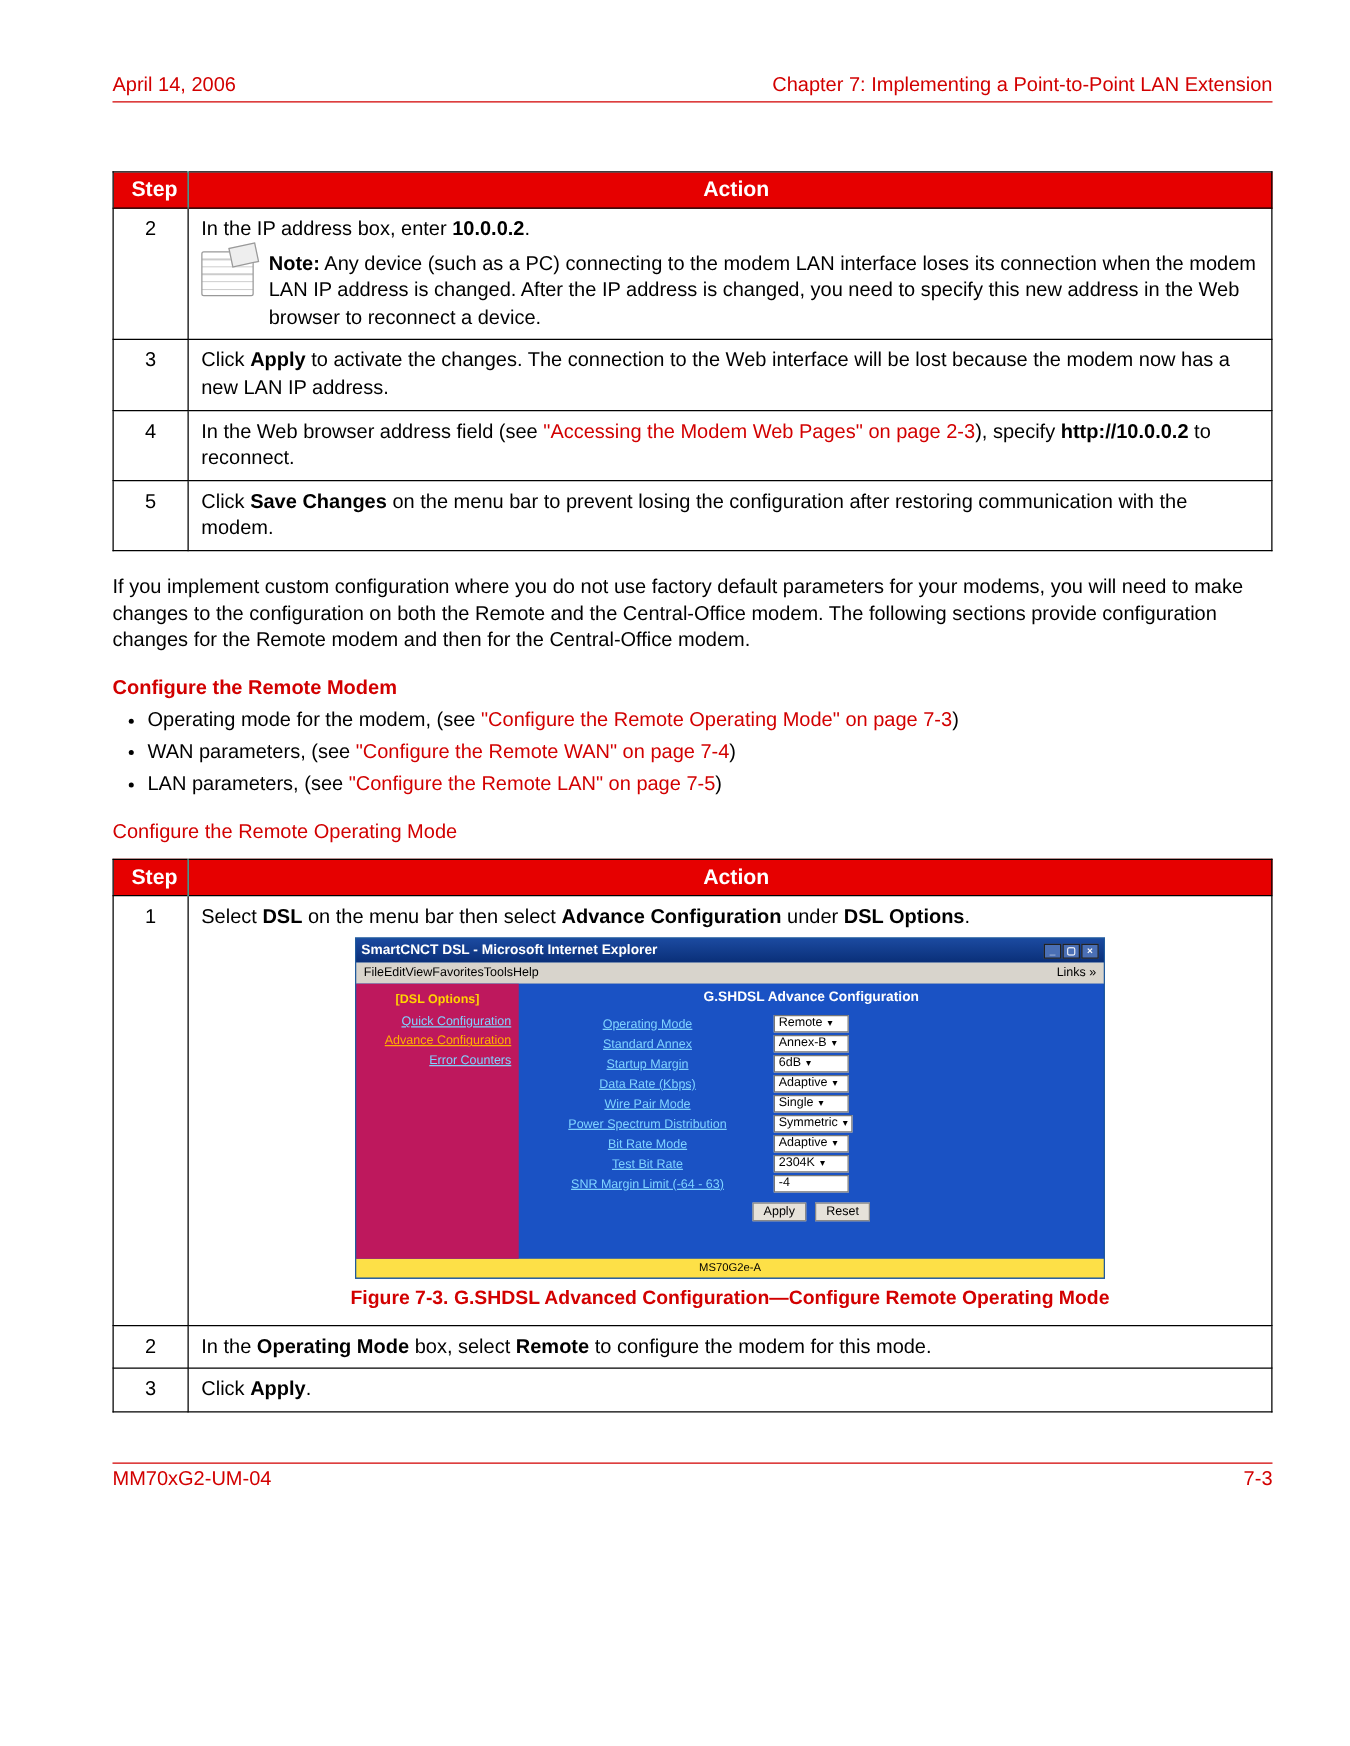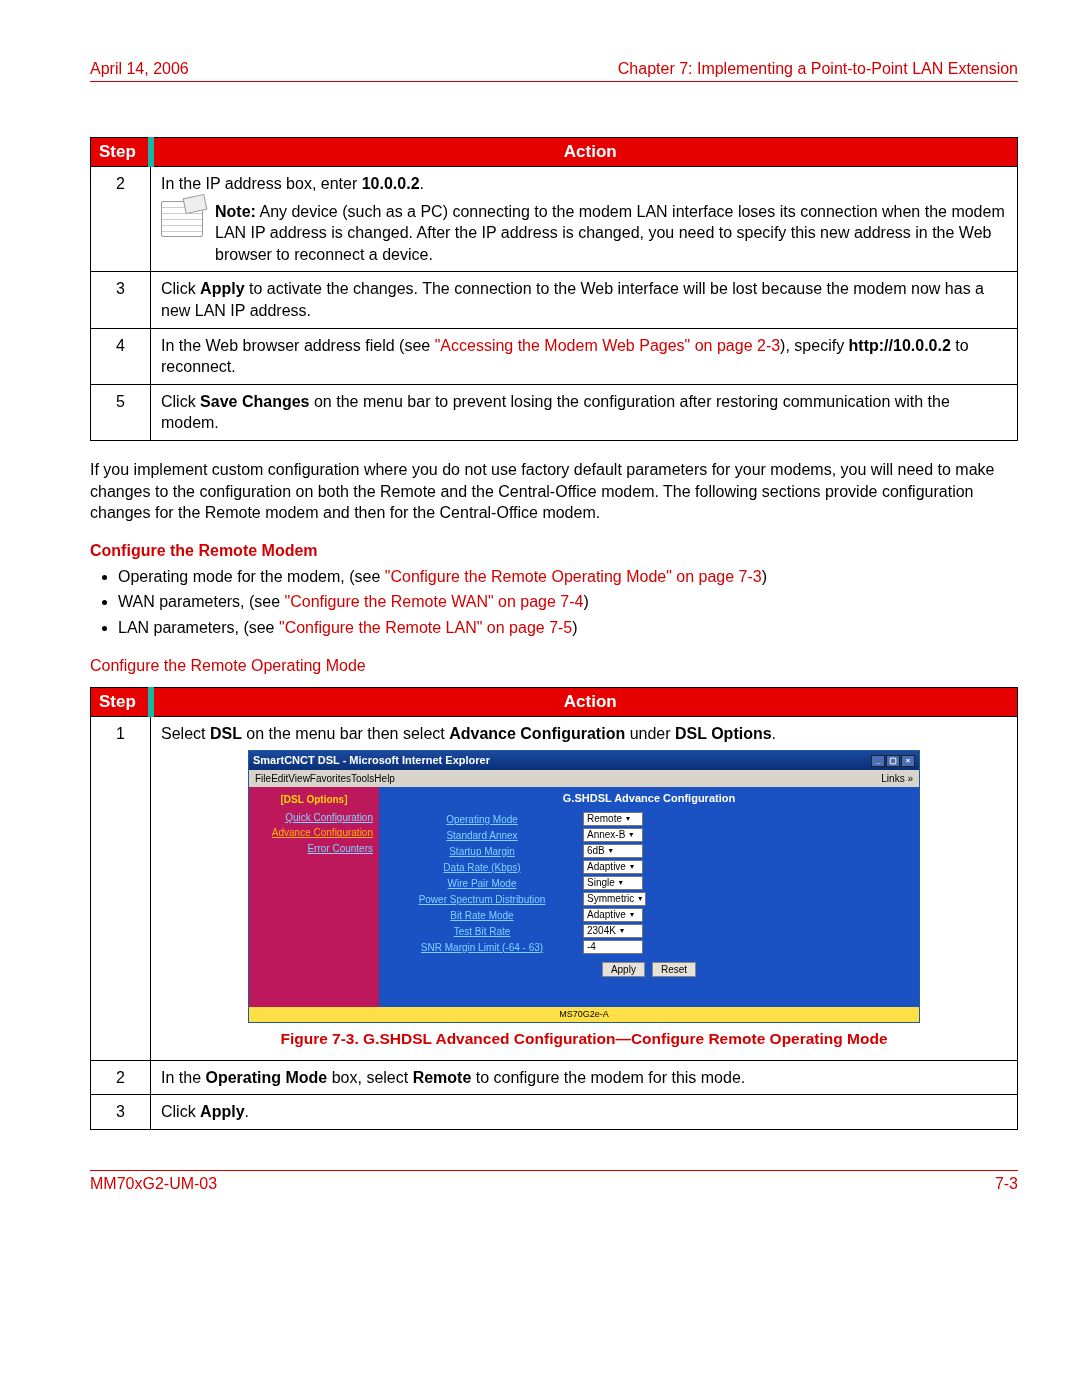--- a/index.html
+++ b/index.html
@@ -30,21 +30,21 @@
     margin-bottom: 18px;
   }
   .steps-table th {
     background: #e60000;
     color: #fff;
     font-weight: bold;
     padding: 4px 8px;
     text-align: left;
     font-size: 17px;
   }
-  .steps-table th.step-h { width: 60px; text-align: left; border-right: 6px solid #14b8a6;}
+  .steps-table th.step-h { width: 60px; text-align: right; border-right: 1px solid #14b8a6;}
   .steps-table th.action-h { text-align: center; padding-left: 18px; }
   .steps-table td {
     border: 1px solid #000;
     padding: 6px 10px;
     vertical-align: top;
     font-size: 16px;
     line-height: 1.35;
   }
   .steps-table td.step-num { text-align: center; width: 60px; }
   .red-link { color: #d20000; }
@@ -74,21 +74,21 @@
   }
   .footer-row {
     display:flex; justify-content: space-between;
     color:#d20000; border-top:1px solid #d20000;
     padding-top:4px; margin-top:40px; font-size:16px;
   }
 
   
   .shot-wrap { text-align:center; padding: 6px 0 4px 0;}
   .shot {
-    width: 672px; margin: 0 auto;
+    width: 600px; margin: 0 auto;
     border:1px solid #215b9c; background:#0e4aa0;
     font-family: Tahoma, Arial, sans-serif; font-size:11px; color:#fff;
     position:relative;
   }
   .shot-titlebar {
     background: linear-gradient(#1b4aa0,#0a2f78);
     display:flex; justify-content:space-between; align-items:center;
     padding:2px 4px; font-weight:bold; font-size:11px;
   }
   .shot-titlebar .wbtns { display:flex; gap:1px;}
@@ -274,17 +274,17 @@
     <tr>
       <td class="step-num">3</td>
       <td>
         <span>Click </span><b>Apply</b><span>.</span>
       </td>
     </tr>
   </tbody>
     </table>
 
   <div class="footer-row">
-    <span>MM70xG2-UM-03</span>
+    <span>MM70xG2-UM-04</span>
     <span>7-3</span>
   </div>
 
 </div>
 
 </body></html>

